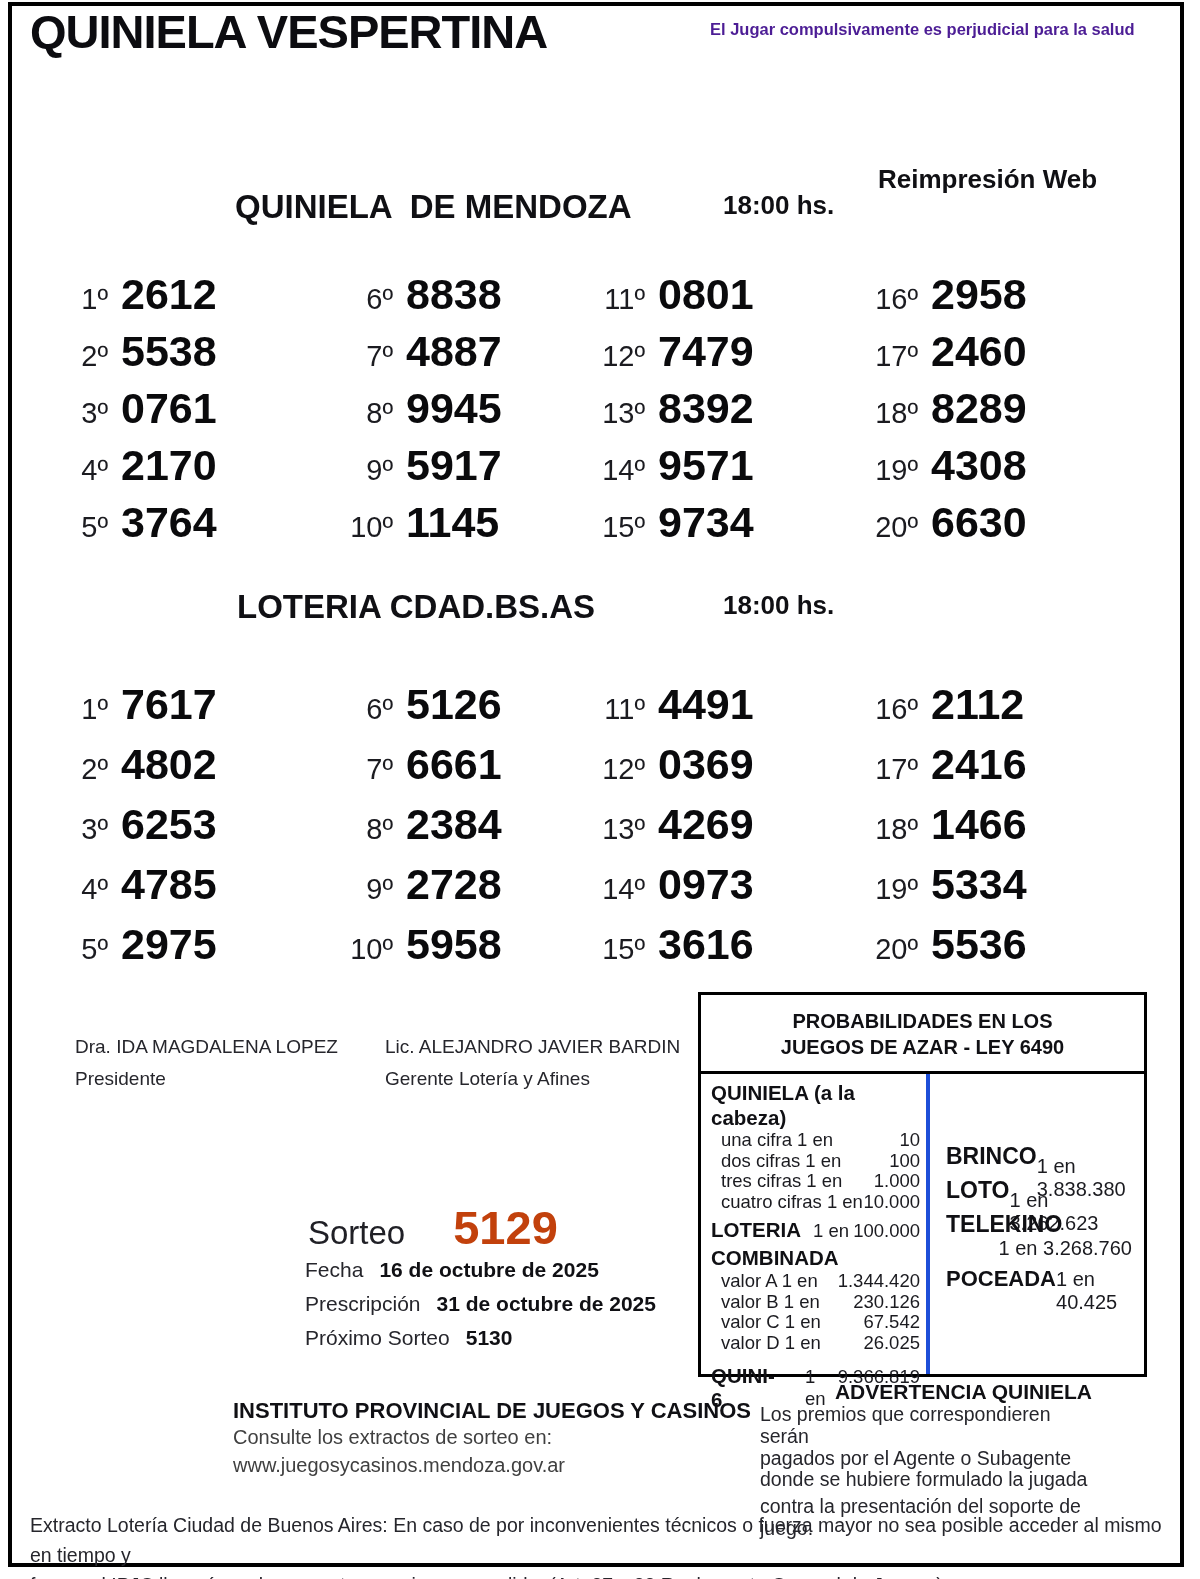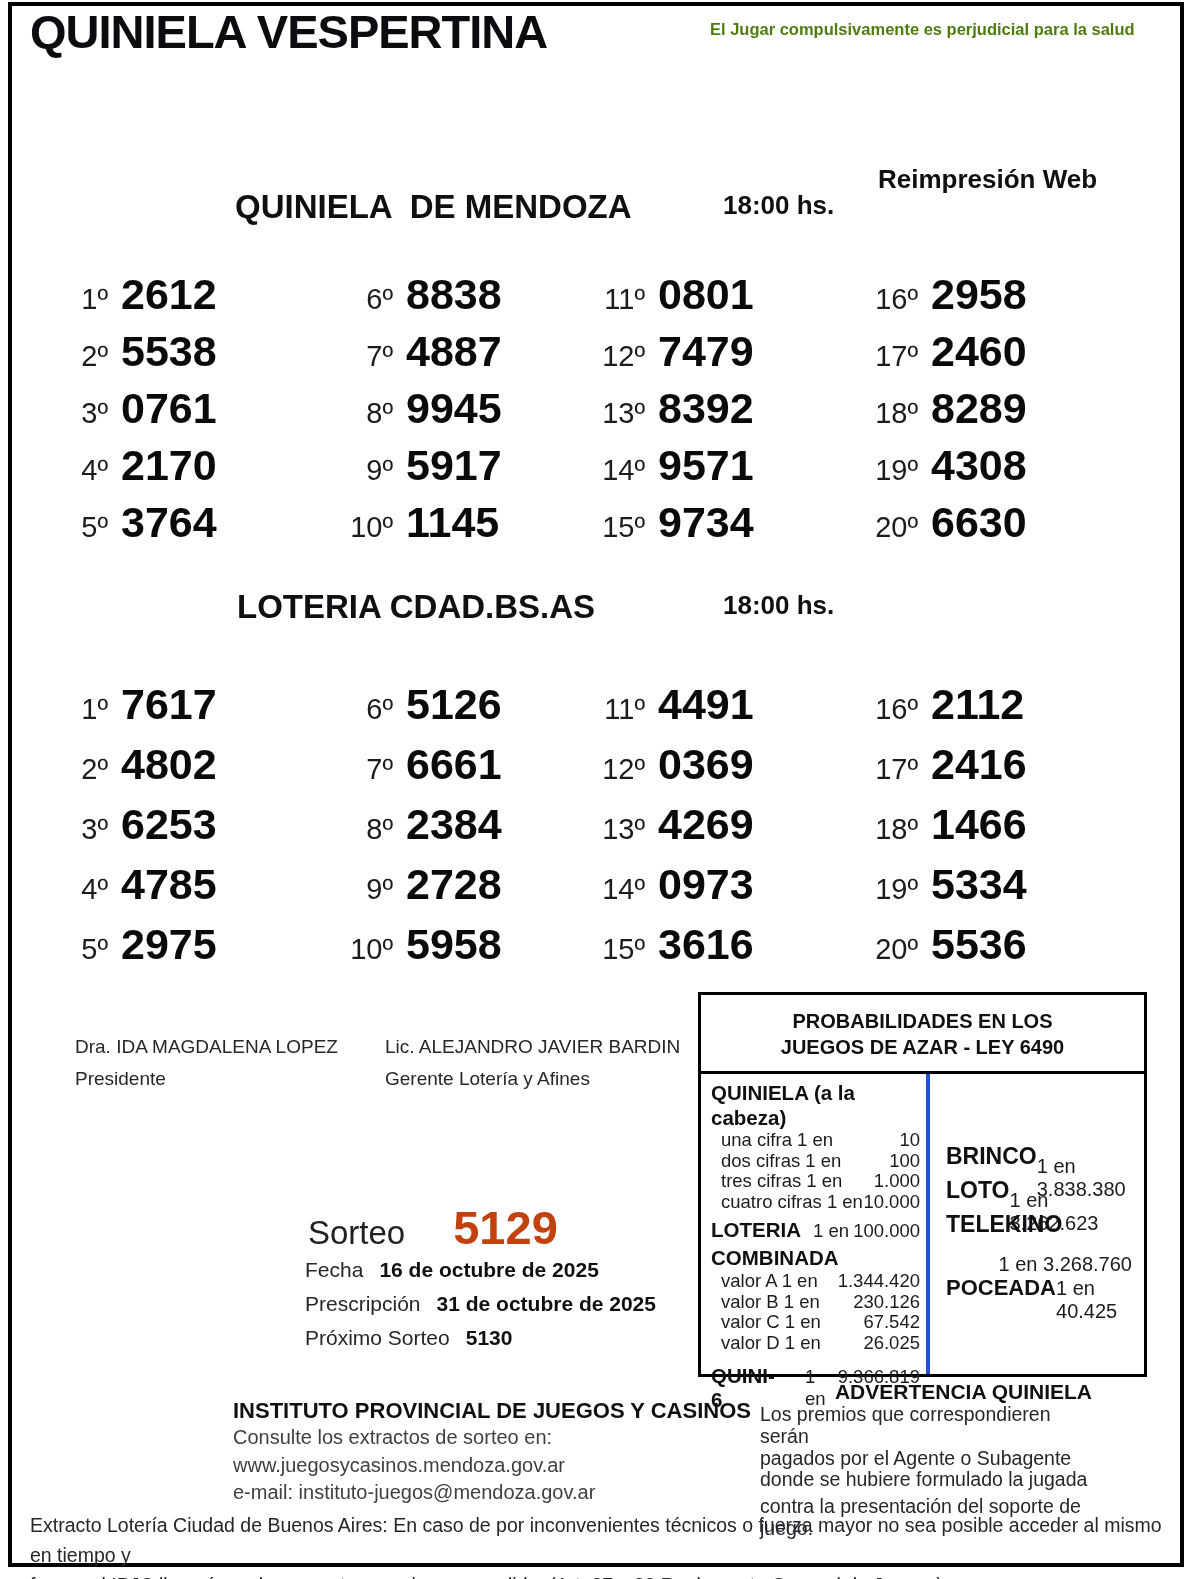--- a/index.html
+++ b/index.html
@@ -5,21 +5,21 @@
   html,body{margin:0;padding:0}
   body{
     width:1200px;height:1579px;position:relative;overflow:hidden;
     background:#ffffff;color:#17171b;
     font-family:"Liberation Sans","DejaVu Sans",sans-serif;
   }
   .frame{position:absolute;left:8px;top:2px;width:1176px;height:1565px;
          border:4px solid #000;box-sizing:border-box;pointer-events:none}
 
   .doc-title{position:absolute;left:30px;top:4px;font-size:47px;font-weight:700;letter-spacing:-1px;color:#0c0c10}
-  .warning{position:absolute;left:710px;top:20px;font-size:16.5px;font-weight:700;color:#4d7c0f}
+  .warning{position:absolute;left:710px;top:20px;font-size:16.5px;font-weight:700;color:#4c1d95}
 
   .sec-title{position:absolute;font-size:33px;font-weight:700;white-space:pre;color:#101014}
   .sec-time{position:absolute;font-size:26px;font-weight:700;color:#101014}
   .reprint{position:absolute;left:878px;top:164px;font-size:26px;font-weight:700;color:#101014}
   #mendoza-title{left:235px;top:188px}
   #mendoza-time{left:723px;top:190px}
   #loteria-title{left:237px;top:588px}
   #loteria-time{left:723px;top:590px}
 
   .results-grid{position:absolute;left:53px;width:1094px;display:grid;
@@ -62,22 +62,22 @@
   .loteria-row .val{margin-left:auto}
   .comb-title{font-weight:700;font-size:20.5px;line-height:27px;color:#101014}
   .quini-row{margin-top:11px;display:flex;align-items:baseline}
   .quini-row .bold-lbl{font-weight:700;font-size:20.5px;color:#101014}
   .quini-row .mid{margin-left:26px}
   .quini-row .val{margin-left:auto}
   .game-row{height:34px;display:flex}
   .game-name{font-weight:700;font-size:23px;line-height:24px;color:#101014}
   .game-val{margin-left:auto;font-size:20px;margin-top:11px;color:#1b1b20}
   .game-stack{height:48px}
-  .game-stack .game-val{display:block;text-align:right;margin-top:16px;line-height:24px}
-  .poceada-row{margin-top:16px;display:flex;align-items:baseline}
+  .game-stack .game-val{display:block;text-align:right;margin-top:0;line-height:24px}
+  .poceada-row{margin-top:7px;display:flex;align-items:baseline}
   .poceada-row .game-val{margin-top:0}
 
   .adv{position:absolute;left:760px;top:1380px;width:332px}
   .adv-title{text-align:right;font-weight:700;font-size:21px;color:#101014}
   .adv-line{font-size:19.5px;line-height:21.8px;color:#26262c;margin-top:0}
   .adv-line:first-of-type{margin-top:8px}
   .adv-line.gap{margin-top:5px}
 
   .inst{position:absolute;left:233px;top:1398px}
   .inst-title{font-weight:700;font-size:22px;color:#101014}
@@ -367,19 +367,18 @@
   <div class="adv-line">Los premios que correspondieren serán</div>
   <div class="adv-line">pagados por el Agente o Subagente</div>
   <div class="adv-line">donde se hubiere formulado la jugada</div>
   <div class="adv-line gap">contra la presentación del soporte de juego.</div>
 </div>
 
 <div class="inst">
   <div class="inst-title">INSTITUTO PROVINCIAL DE JUEGOS Y CASINOS</div>
   <div class="inst-line">Consulte los extractos de sorteo en:</div>
   <div class="inst-line">www.juegosycasinos.mendoza.gov.ar</div>
-  <div class="inst-line">e-mail:  instituto-juegos@mendoza.gov.ar</div>
 </div>
 
 <div class="footer">
   <div>Extracto Lotería Ciudad de Buenos Aires: En caso de por inconvenientes técnicos o fuerza mayor no sea posible acceder al mismo en tiempo y</div>
   <div>forma, el IPJC llevará a cabo un sorteo propio para suplirlo. (Art. 87 y 88 Reglamento General de Juegos)</div>
 </div>
 
 </body></html>

